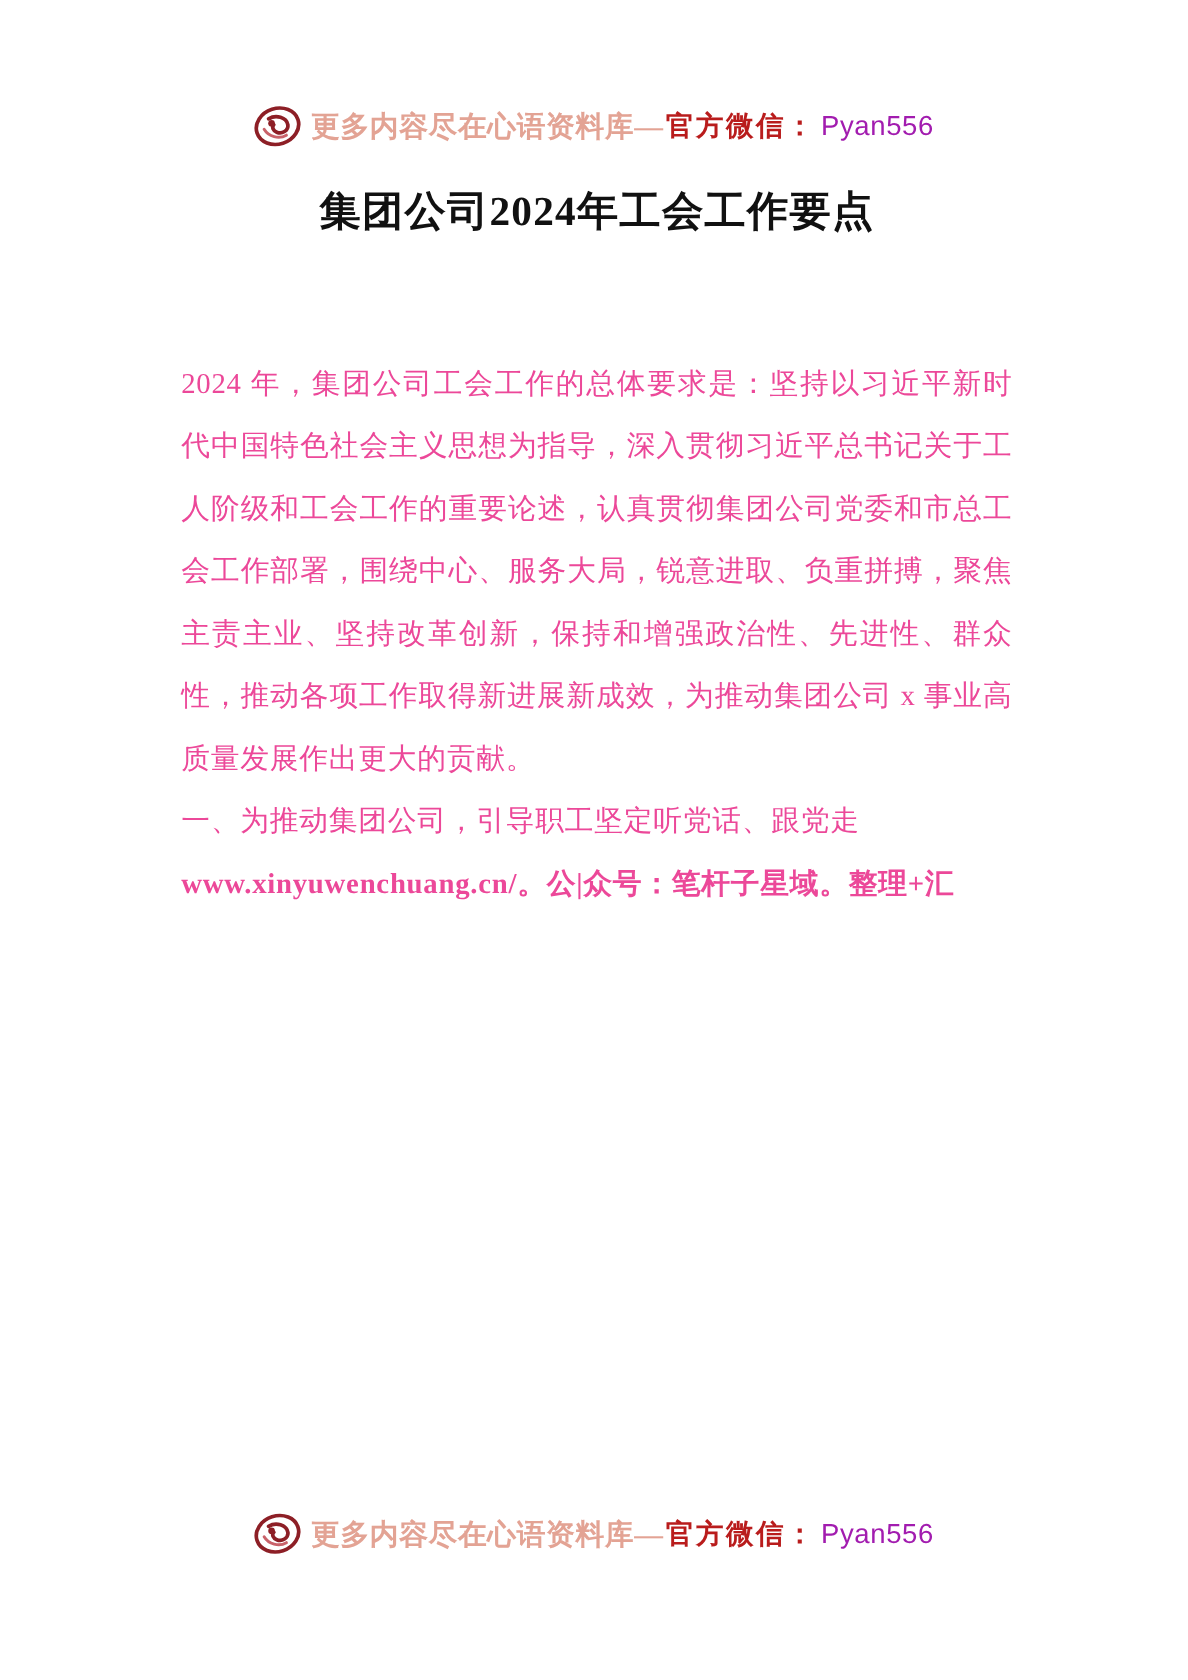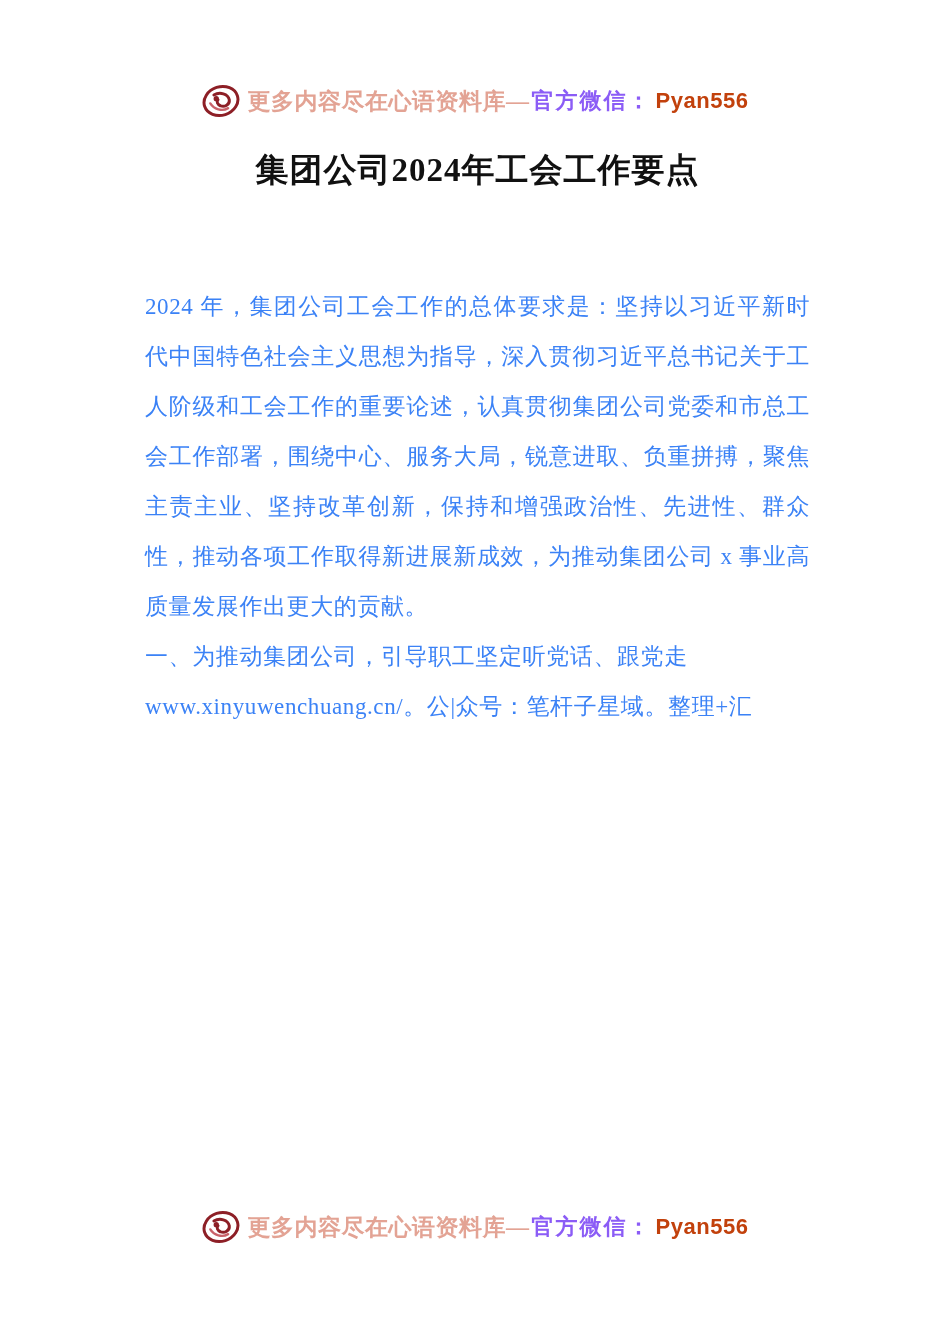--- a/index.html
+++ b/index.html
@@ -47,29 +47,29 @@
     font-family: "Liberation Serif", "DejaVu Serif", serif;
     font-size: 23px;
     font-weight: 700;
     color: #e3a394;
     letter-spacing: 0.5px;
   }
   .wm-text-2 {
     font-family: "Liberation Serif", "DejaVu Serif", serif;
     font-size: 22px;
     font-weight: 700;
-    color: #8b5cf6;
+    color: #b91c1c;
     letter-spacing: 2px;
     margin-left: 2px;
   }
   .wm-text-3 {
     font-family: "Liberation Sans", "DejaVu Sans", sans-serif;
     font-size: 22px;
-    font-weight: 700;
-    color: #c2410c;
+    font-weight: 400;
+    color: #a21caf;
     letter-spacing: 0.5px;
     margin-left: 4px;
   }
 
   
   .doc {
     position: absolute;
     left: 145px;
     top: 142px;
     width: 665px;
@@ -88,30 +88,30 @@
 
   .body-block {
     margin-top: 84px;
   }
 
   p.para {
     margin: 0;
     padding: 0;
     font-size: 23px;
     line-height: 50px;
-    color: #3b82f6;
+    color: #ec4899;
     text-align: justify;
     text-justify: inter-character;
     letter-spacing: 0.6px;
     font-family: "Liberation Serif", "DejaVu Serif", serif;
   }
   p.para:last-child { text-align: justify; }
 
   
-  p.para.tail { text-align: justify; }
+  p.para.tail { text-align: justify; font-weight: bold; }
 </style>
 </head>
 <body>
 
 <div class="page">
 
   <div class="watermark top">
     <svg class="wm-logo" viewBox="0 0 64 64">
       <ellipse cx="32" cy="32" rx="29" ry="24" transform="rotate(-18 32 32)" fill="none" stroke="#8d1f26" stroke-width="5"></ellipse>
       <path d="M20 22 C30 16, 44 20, 46 30 C47 38, 38 43, 31 40 C26 38, 24 33, 27 30" fill="none" stroke="#8d1f26" stroke-width="5" stroke-linecap="round"></path>

